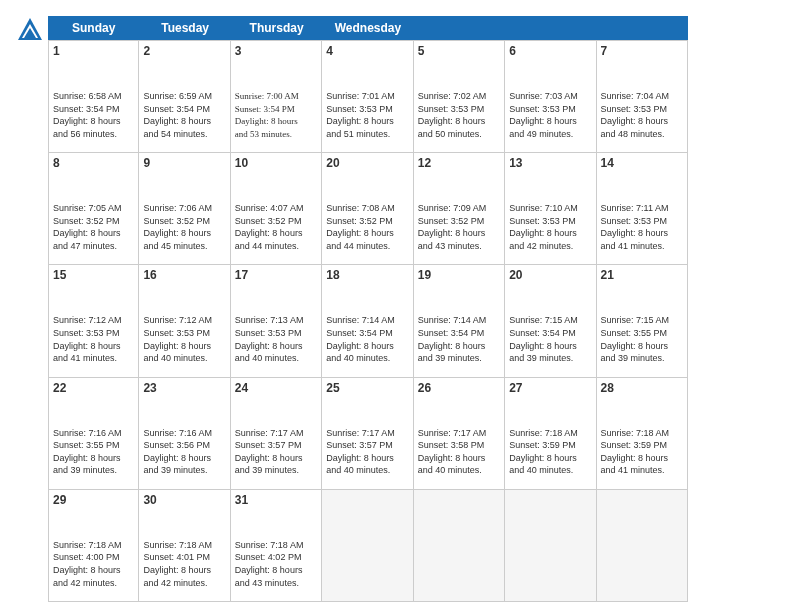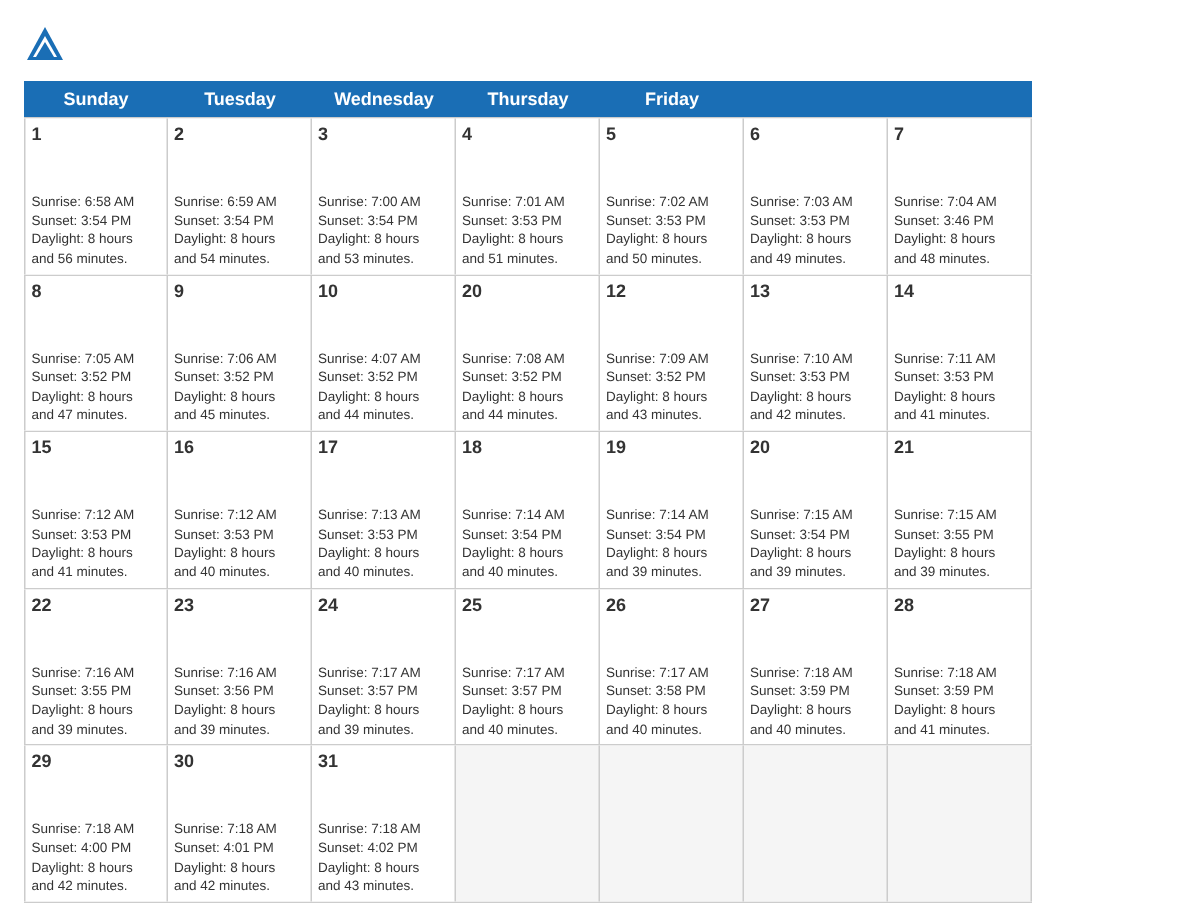--- a/index.html
+++ b/index.html
@@ -8,21 +8,21 @@
       background: #fff;
       width: 792px;
       height: 612px;
       overflow: hidden;
     }
     .page {
       width: 704px;
       height: 612px;
       padding: 16px 16px 10px 16px;
       display: flex;
-      flex-direction: column;
+      flex-direction: row;
     }
     .header {
       display: flex;
       justify-content: space-between;
       align-items: flex-start;
       margin-bottom: 10px;
     }
     .logo {
       display: flex;
       align-items: center;
@@ -136,44 +136,43 @@
     <div class="title-section">
       <div class="month-title"></div>
       <div class="location"></div>
     </div>
   </div>
 
   <div class="calendar">
     <div class="cal-header">
     <div class="cal-header-cell">Sunday</div>
         <div class="cal-header-cell">Tuesday</div>
+        <div class="cal-header-cell">Thursday</div>
         <div class="cal-header-cell">Wednesday</div>
-        <div class="cal-header-cell">Thursday</div>
-        <div class="cal-header-cell">Friday</div>
       </div>
 
     <div class="cal-body">
     <div class="cal-row">
           <div class="cal-cell">
             <span class="day-num">1</span>
             <div class="cell-info" style="white-space: pre-line;">Sunrise: 6:58 AM
 Sunset: 3:54 PM
 Daylight: 8 hours
 and 56 minutes.</div>
           </div>
           <div class="cal-cell">
             <span class="day-num">2</span>
             <div class="cell-info" style="white-space: pre-line;">Sunrise: 6:59 AM
 Sunset: 3:54 PM
 Daylight: 8 hours
 and 54 minutes.</div>
           </div>
           <div class="cal-cell">
             <span class="day-num">3</span>
-            <div class="cell-info" style="white-space: pre-line;">Sunrise: 7:00 AM
+            <div class="cell-info" style="white-space: pre-line; font-family: Liberation Serif, serif;">Sunrise: 7:00 AM
 Sunset: 3:54 PM
 Daylight: 8 hours
 and 53 minutes.</div>
           </div>
           <div class="cal-cell">
             <span class="day-num">4</span>
             <div class="cell-info" style="white-space: pre-line;">Sunrise: 7:01 AM
 Sunset: 3:53 PM
 Daylight: 8 hours
 and 51 minutes.</div>
@@ -188,21 +187,21 @@
           <div class="cal-cell">
             <span class="day-num">6</span>
             <div class="cell-info" style="white-space: pre-line;">Sunrise: 7:03 AM
 Sunset: 3:53 PM
 Daylight: 8 hours
 and 49 minutes.</div>
           </div>
           <div class="cal-cell">
             <span class="day-num">7</span>
             <div class="cell-info" style="white-space: pre-line;">Sunrise: 7:04 AM
-Sunset: 3:46 PM
+Sunset: 3:53 PM
 Daylight: 8 hours
 and 48 minutes.</div>
           </div>
         </div>
         <div class="cal-row">
           <div class="cal-cell">
             <span class="day-num">8</span>
             <div class="cell-info" style="white-space: pre-line;">Sunrise: 7:05 AM
 Sunset: 3:52 PM
 Daylight: 8 hours

